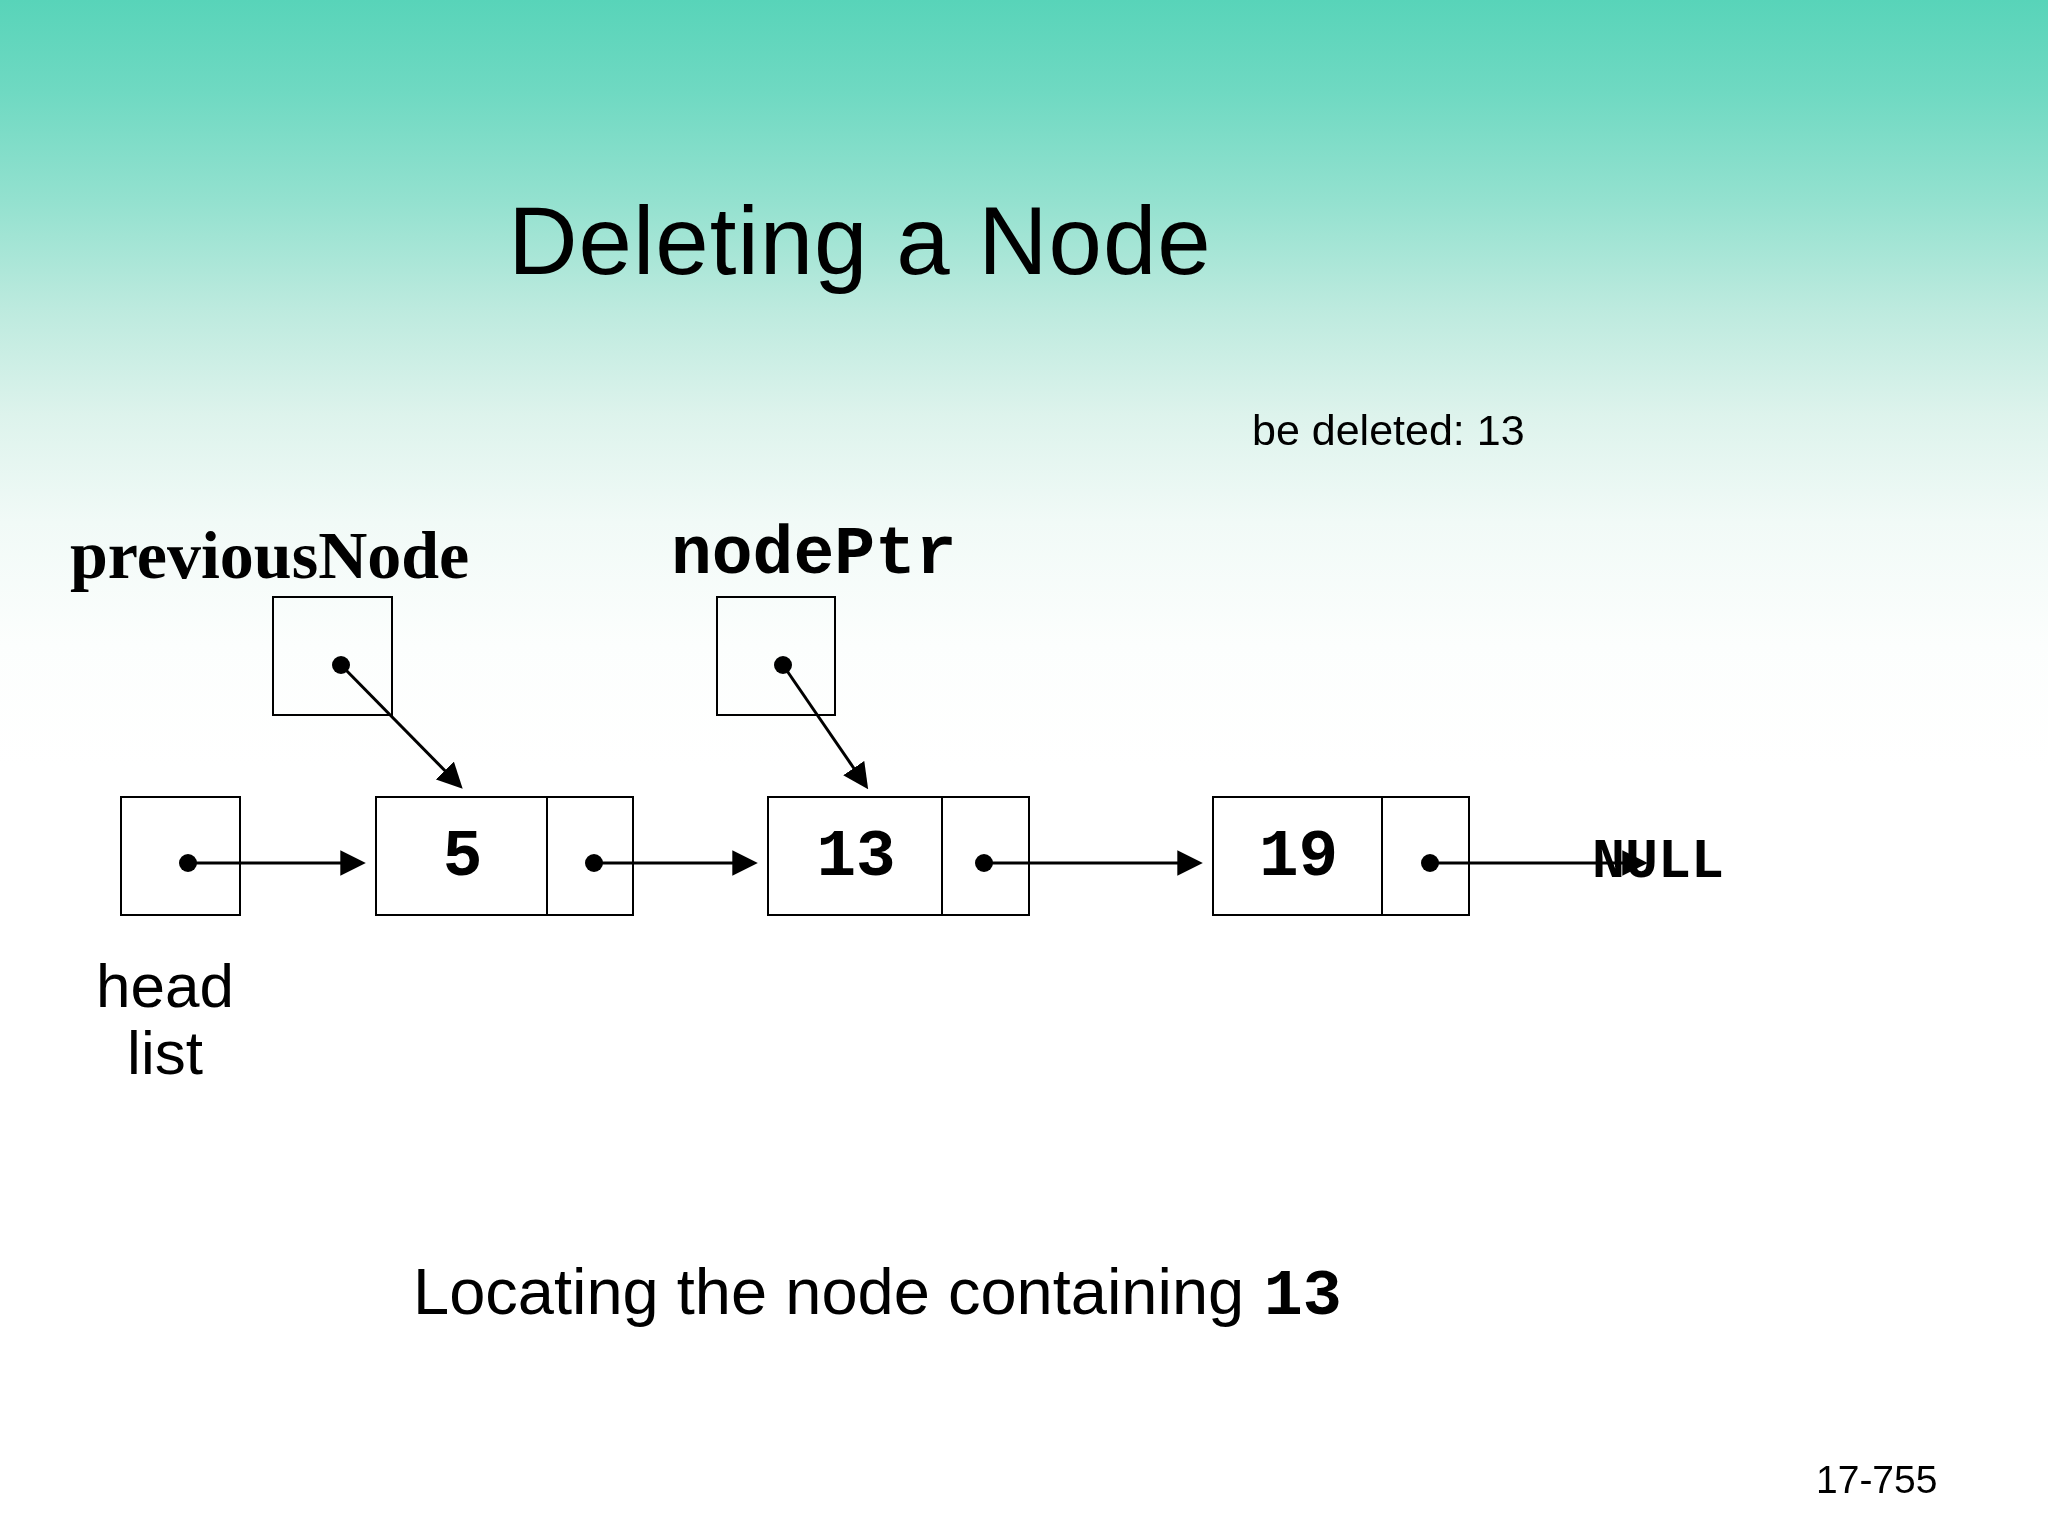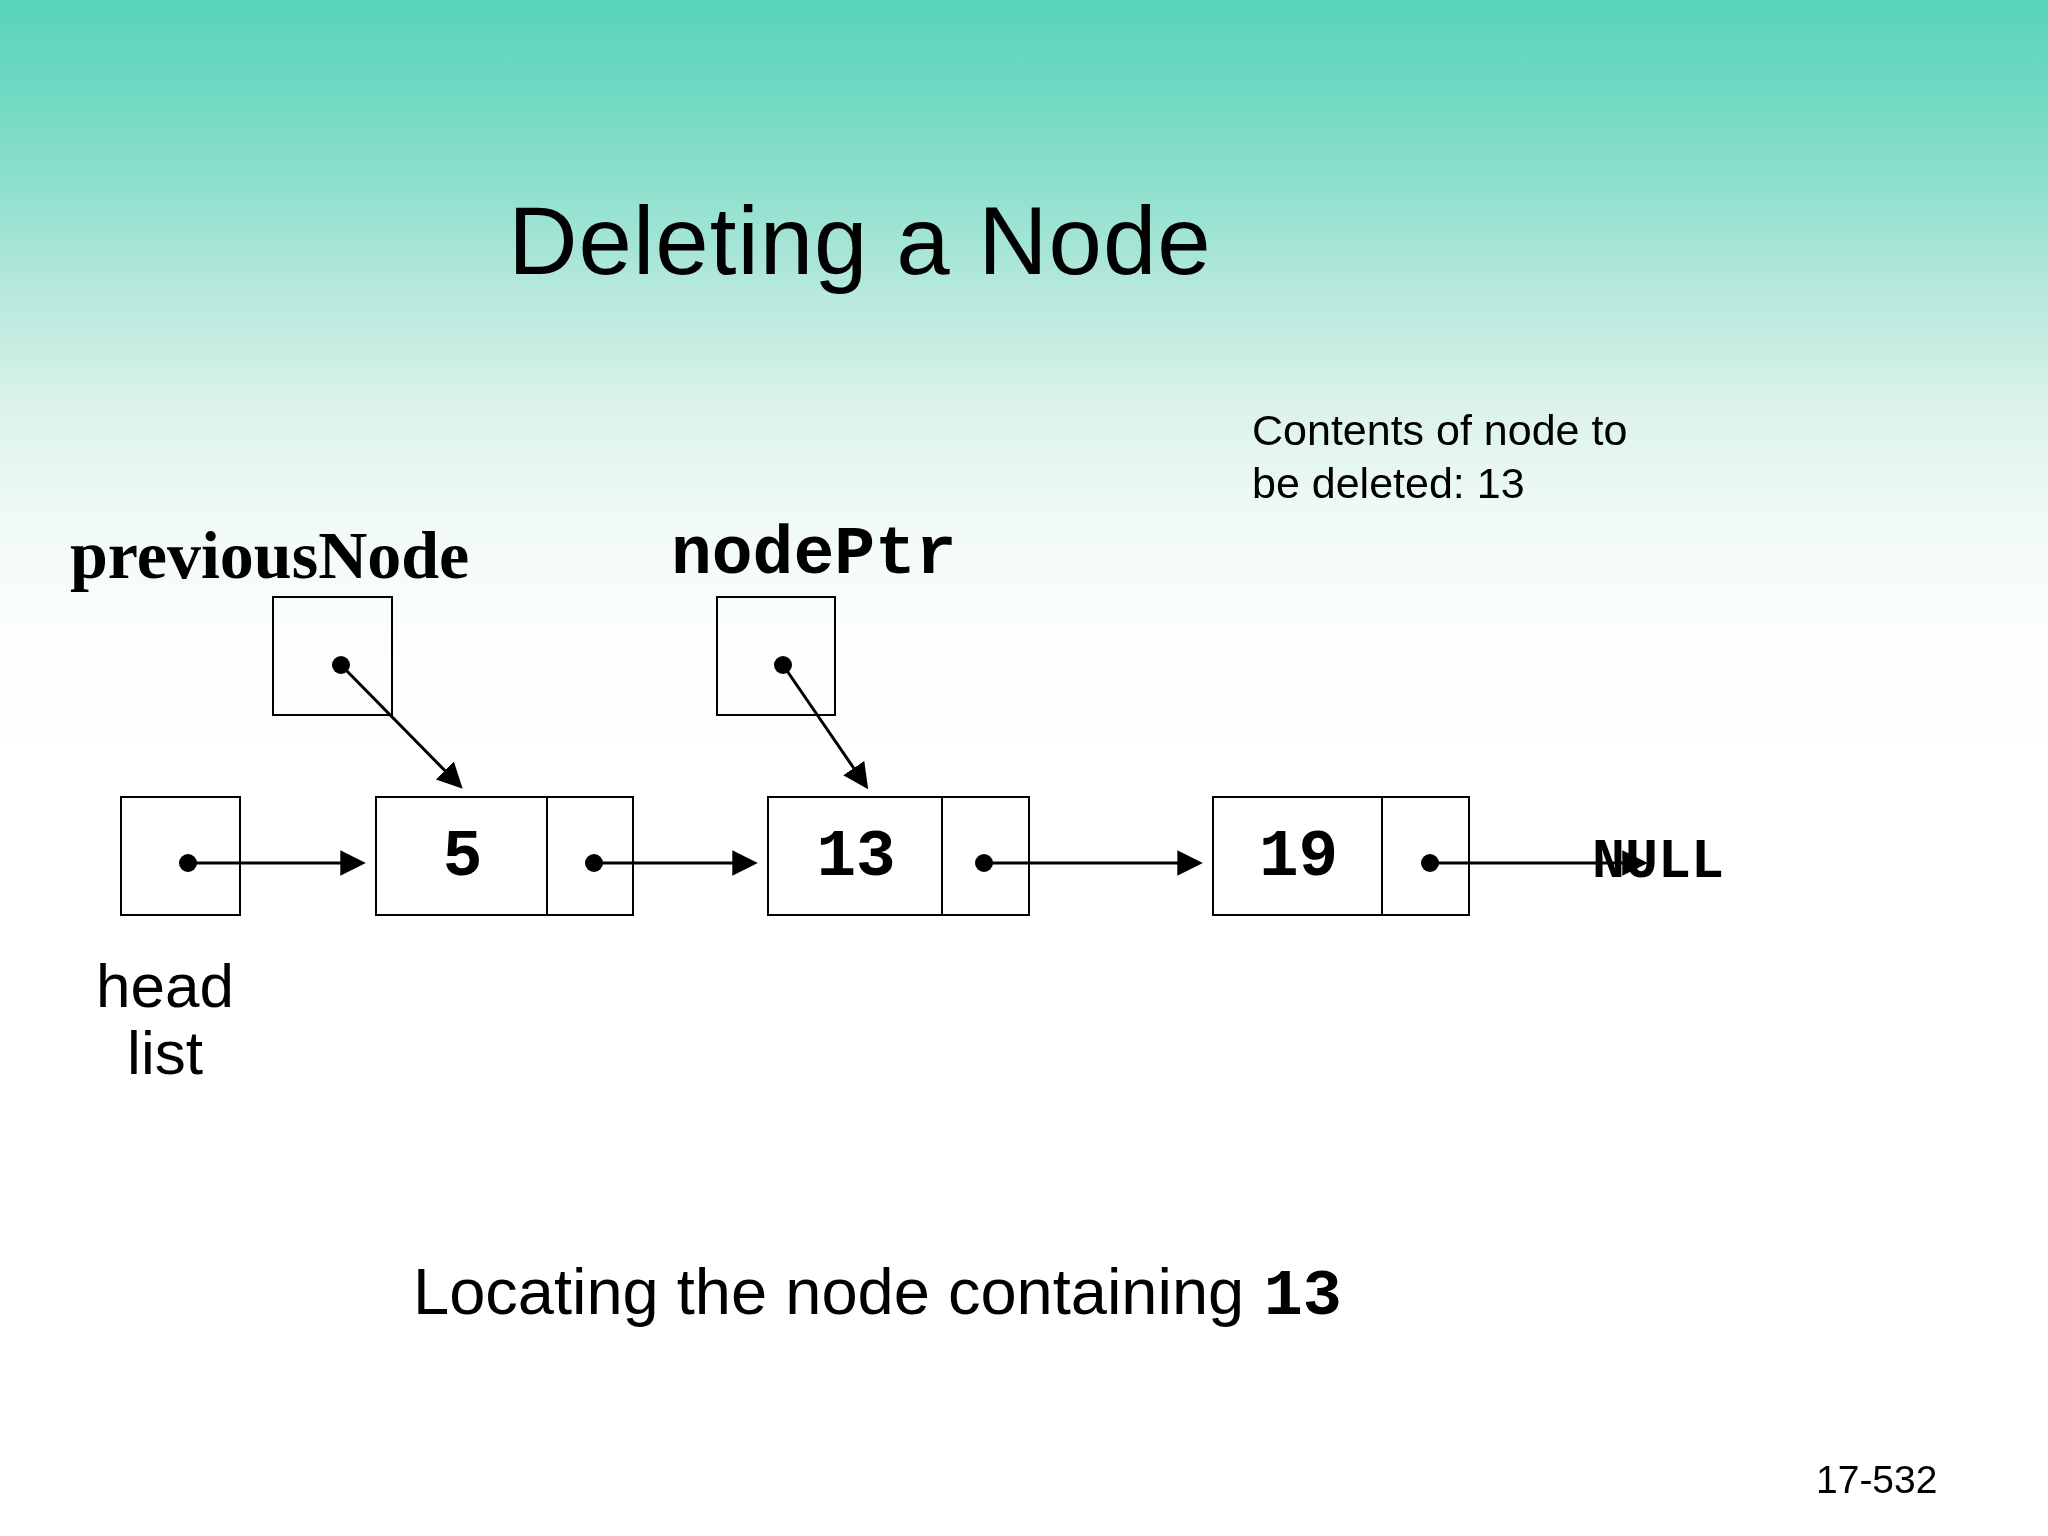--- a/index.html
+++ b/index.html
@@ -112,21 +112,20 @@
   }
 </style>
 </head>
 <body>
 
 <div class="slide">
 
   <div class="slide-title">Deleting a Node</div>
 
   <div class="note">
-    <div>Contents of node to</div>
     <div>be deleted: 13</div>
   </div>
 
   <div class="ptr-label prev">previousNode</div>
   <div class="ptr-label nodeptr">nodePtr</div>
 
   <svg class="diagram-svg" viewBox="0 0 2048 1536" xmlns="http://www.w3.org/2000/svg">
     <defs>
       <marker id="arrowhead" viewBox="0 0 10 10" refX="8.5" refY="5" markerWidth="8.5" markerHeight="8.5" orient="auto-start-reverse">
         <path d="M0,0 L10,5 L0,10 z" fill="#000000"></path>
@@ -171,15 +170,15 @@
 
   <div class="head-label">
     <div>head</div>
     <div>list</div>
   </div>
 
   <div class="caption">
     <span>Locating the node containing</span><span class="mono-value">13</span>
   </div>
 
-  <div class="page-number">17-532</div>
+  <div class="page-number">17-755</div>
 
 </div>
 
 </body></html>

